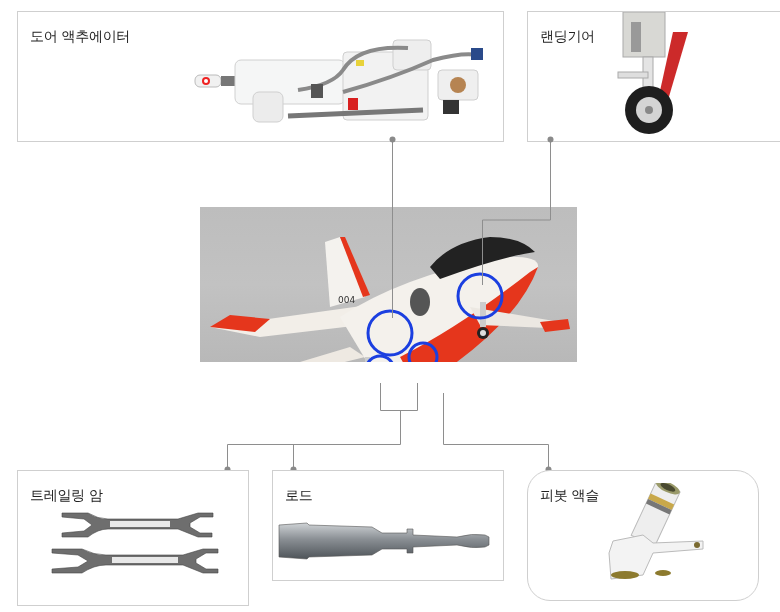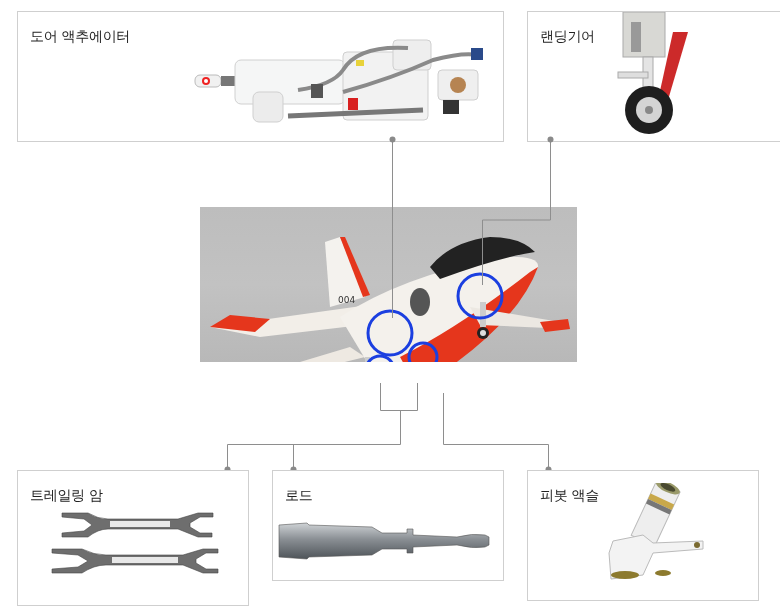--- a/index.html
+++ b/index.html
@@ -139,21 +139,21 @@
       <linearGradient id="steel" x1="0" y1="0" x2="0" y2="1">
         <stop offset="0" stop-color="#cfd3d6"></stop>
         <stop offset="0.45" stop-color="#8a8f94"></stop>
         <stop offset="1" stop-color="#4e5459"></stop>
       </linearGradient>
     </defs>
     <path d="M2 10 L30 8 L32 10 L95 12 L105 18 L130 18 L130 14 L136 14 L136 20 L180 22 Q195 18 208 20 L212 22 L212 30 L208 32 Q195 34 180 30 L136 32 L136 38 L130 38 L130 34 L105 34 L95 40 L32 42 L30 44 L2 42 Z" fill="url(#steel)" stroke="#555" stroke-width="0.6"></path>
   </svg>
 </div>
 
-<div class="card" style="left:527px;top:470px;width:232px;height:131px;">
+<div class="card" style="left:527px;top:470px;width:232px;height:131px;border-radius:23px;">
   <span class="card-title">피봇 액슬</span>
   <svg class="part" style="left:75px;top:12px;" width="110" height="100" viewBox="0 0 110 100">
     <g transform="rotate(25 55 35)">
       <rect x="38" y="2" width="26" height="60" fill="#eeeeee" stroke="#bbb"></rect>
       <ellipse cx="51" cy="3" rx="13" ry="5" fill="#9a9a6a"></ellipse>
       <ellipse cx="51" cy="3" rx="8" ry="3" fill="#4a4a30"></ellipse>
       <rect x="38" y="16" width="26" height="6" fill="#c8a84a"></rect>
       <rect x="38" y="22" width="26" height="5" fill="#777"></rect>
     </g>
     <path d="M10 58 L40 52 L50 60 L100 58 L100 66 L50 70 L40 92 L8 96 L6 70 Z" fill="#f3f3f3" stroke="#bbb"></path>

